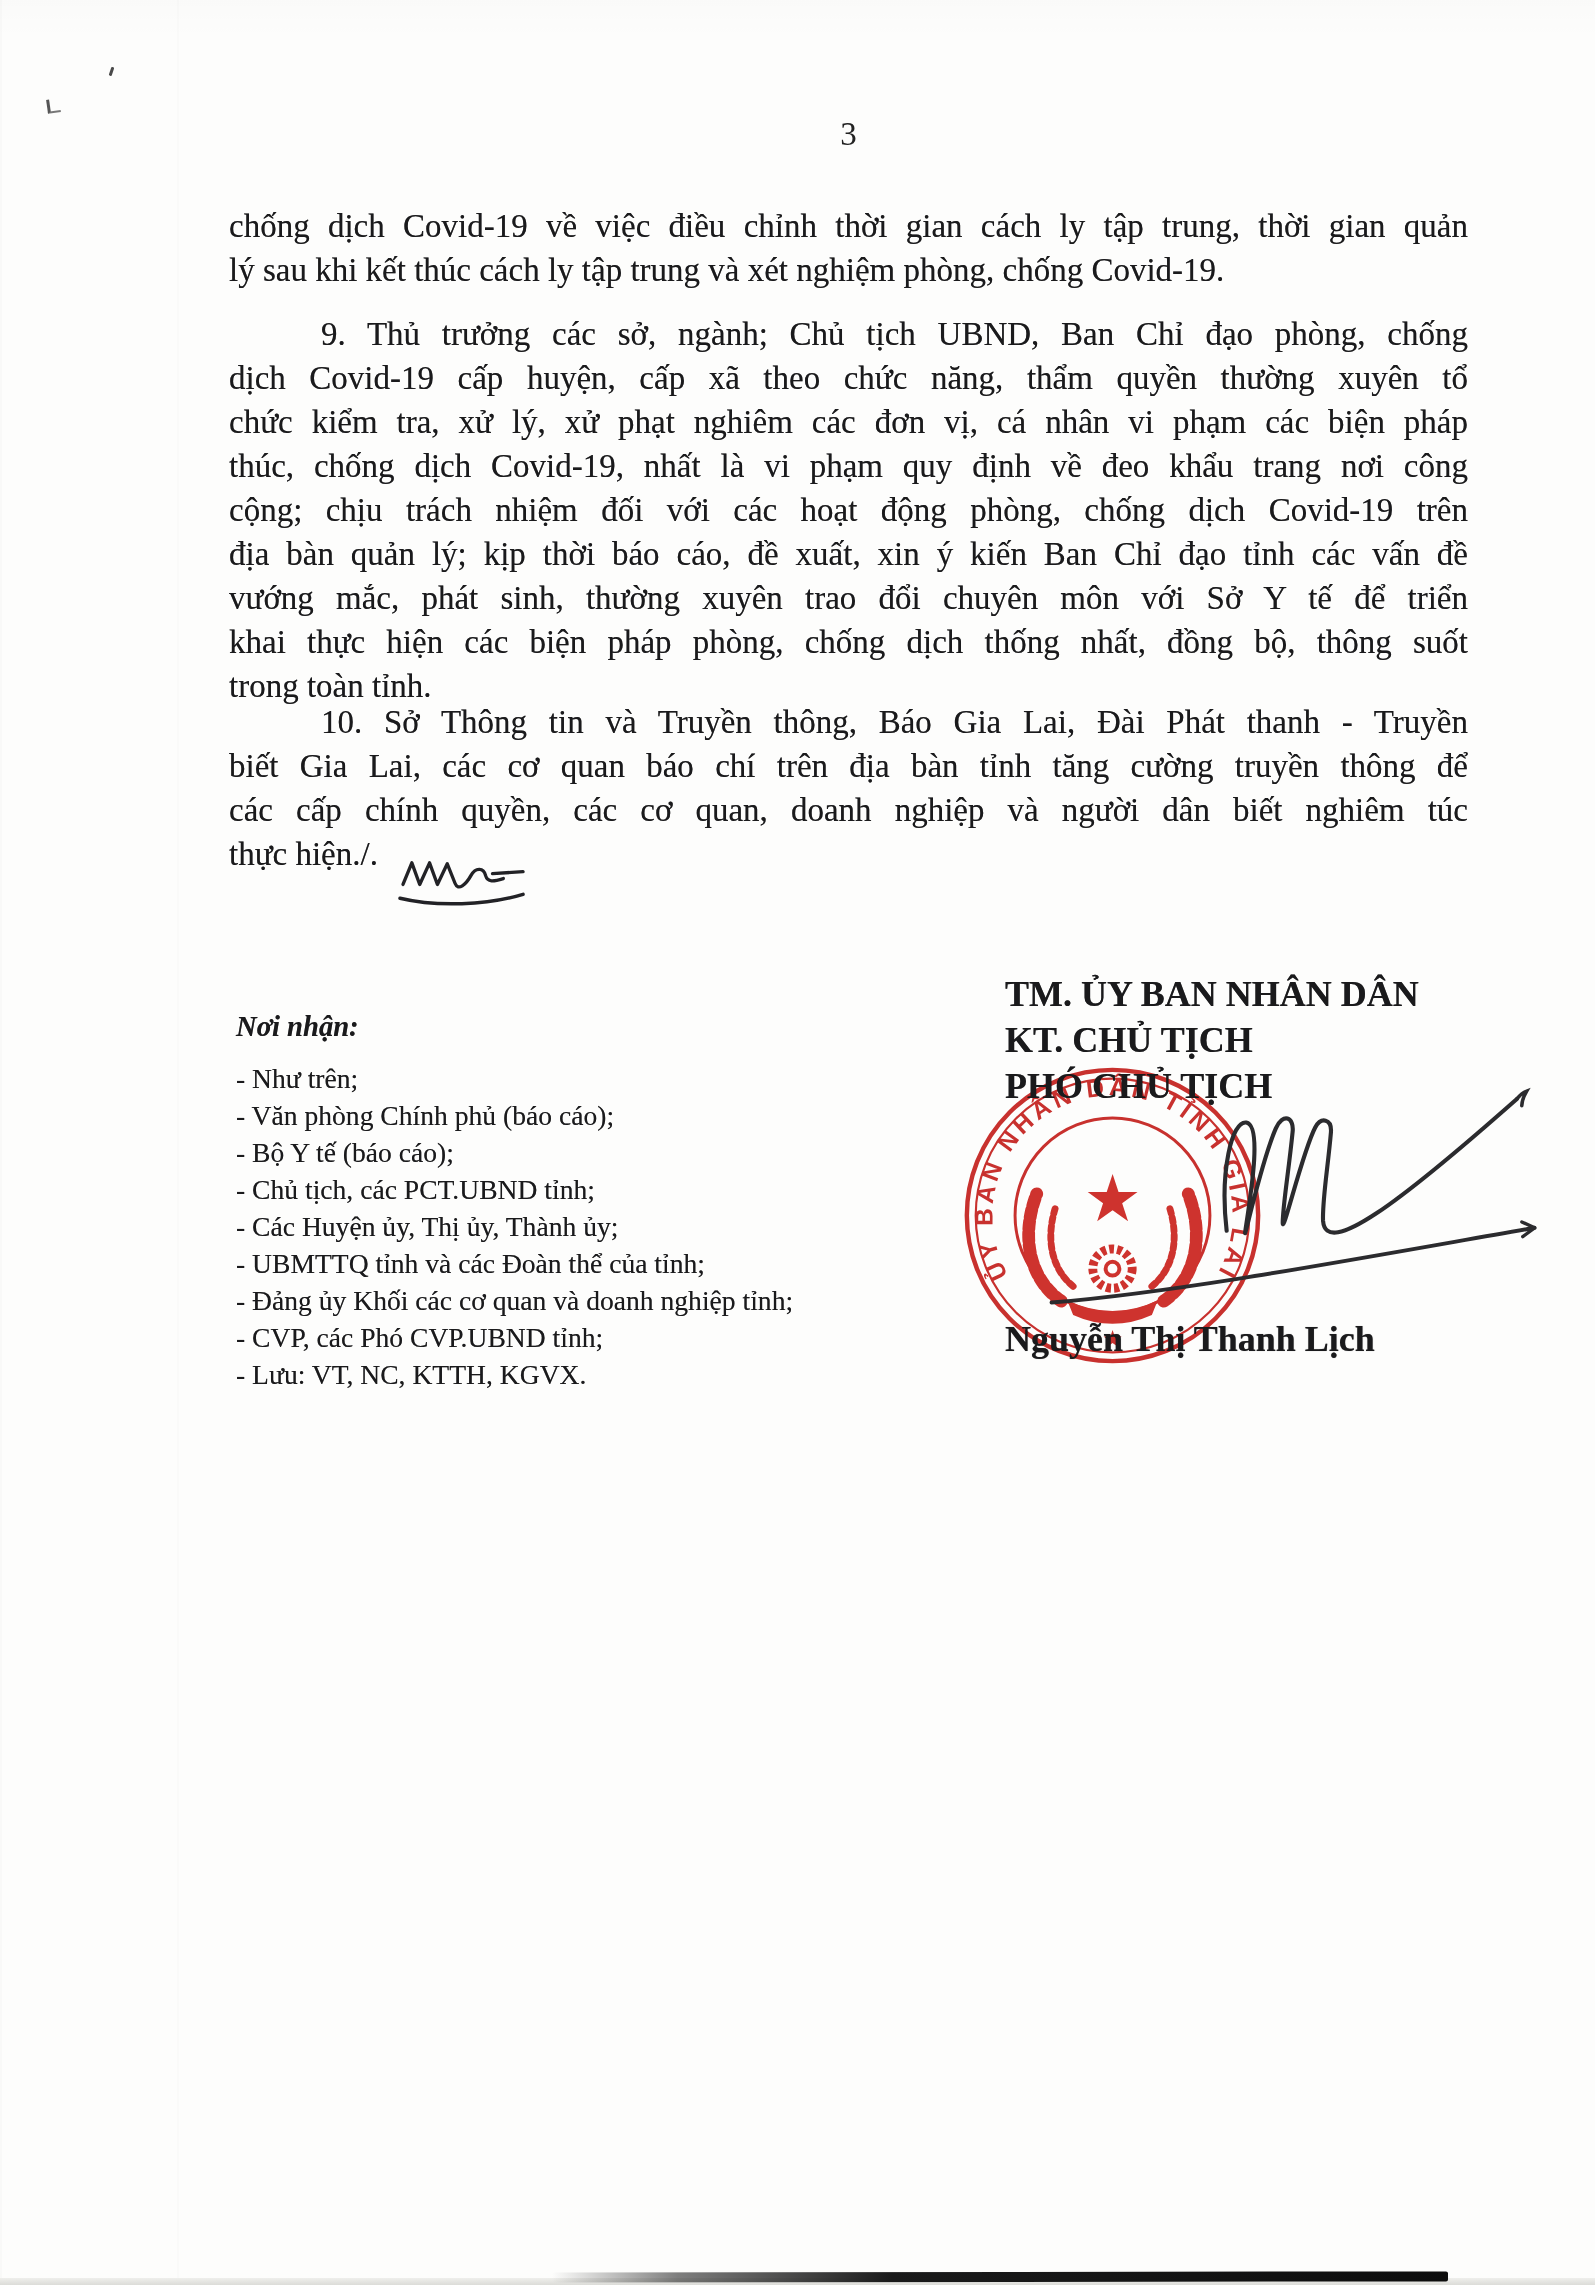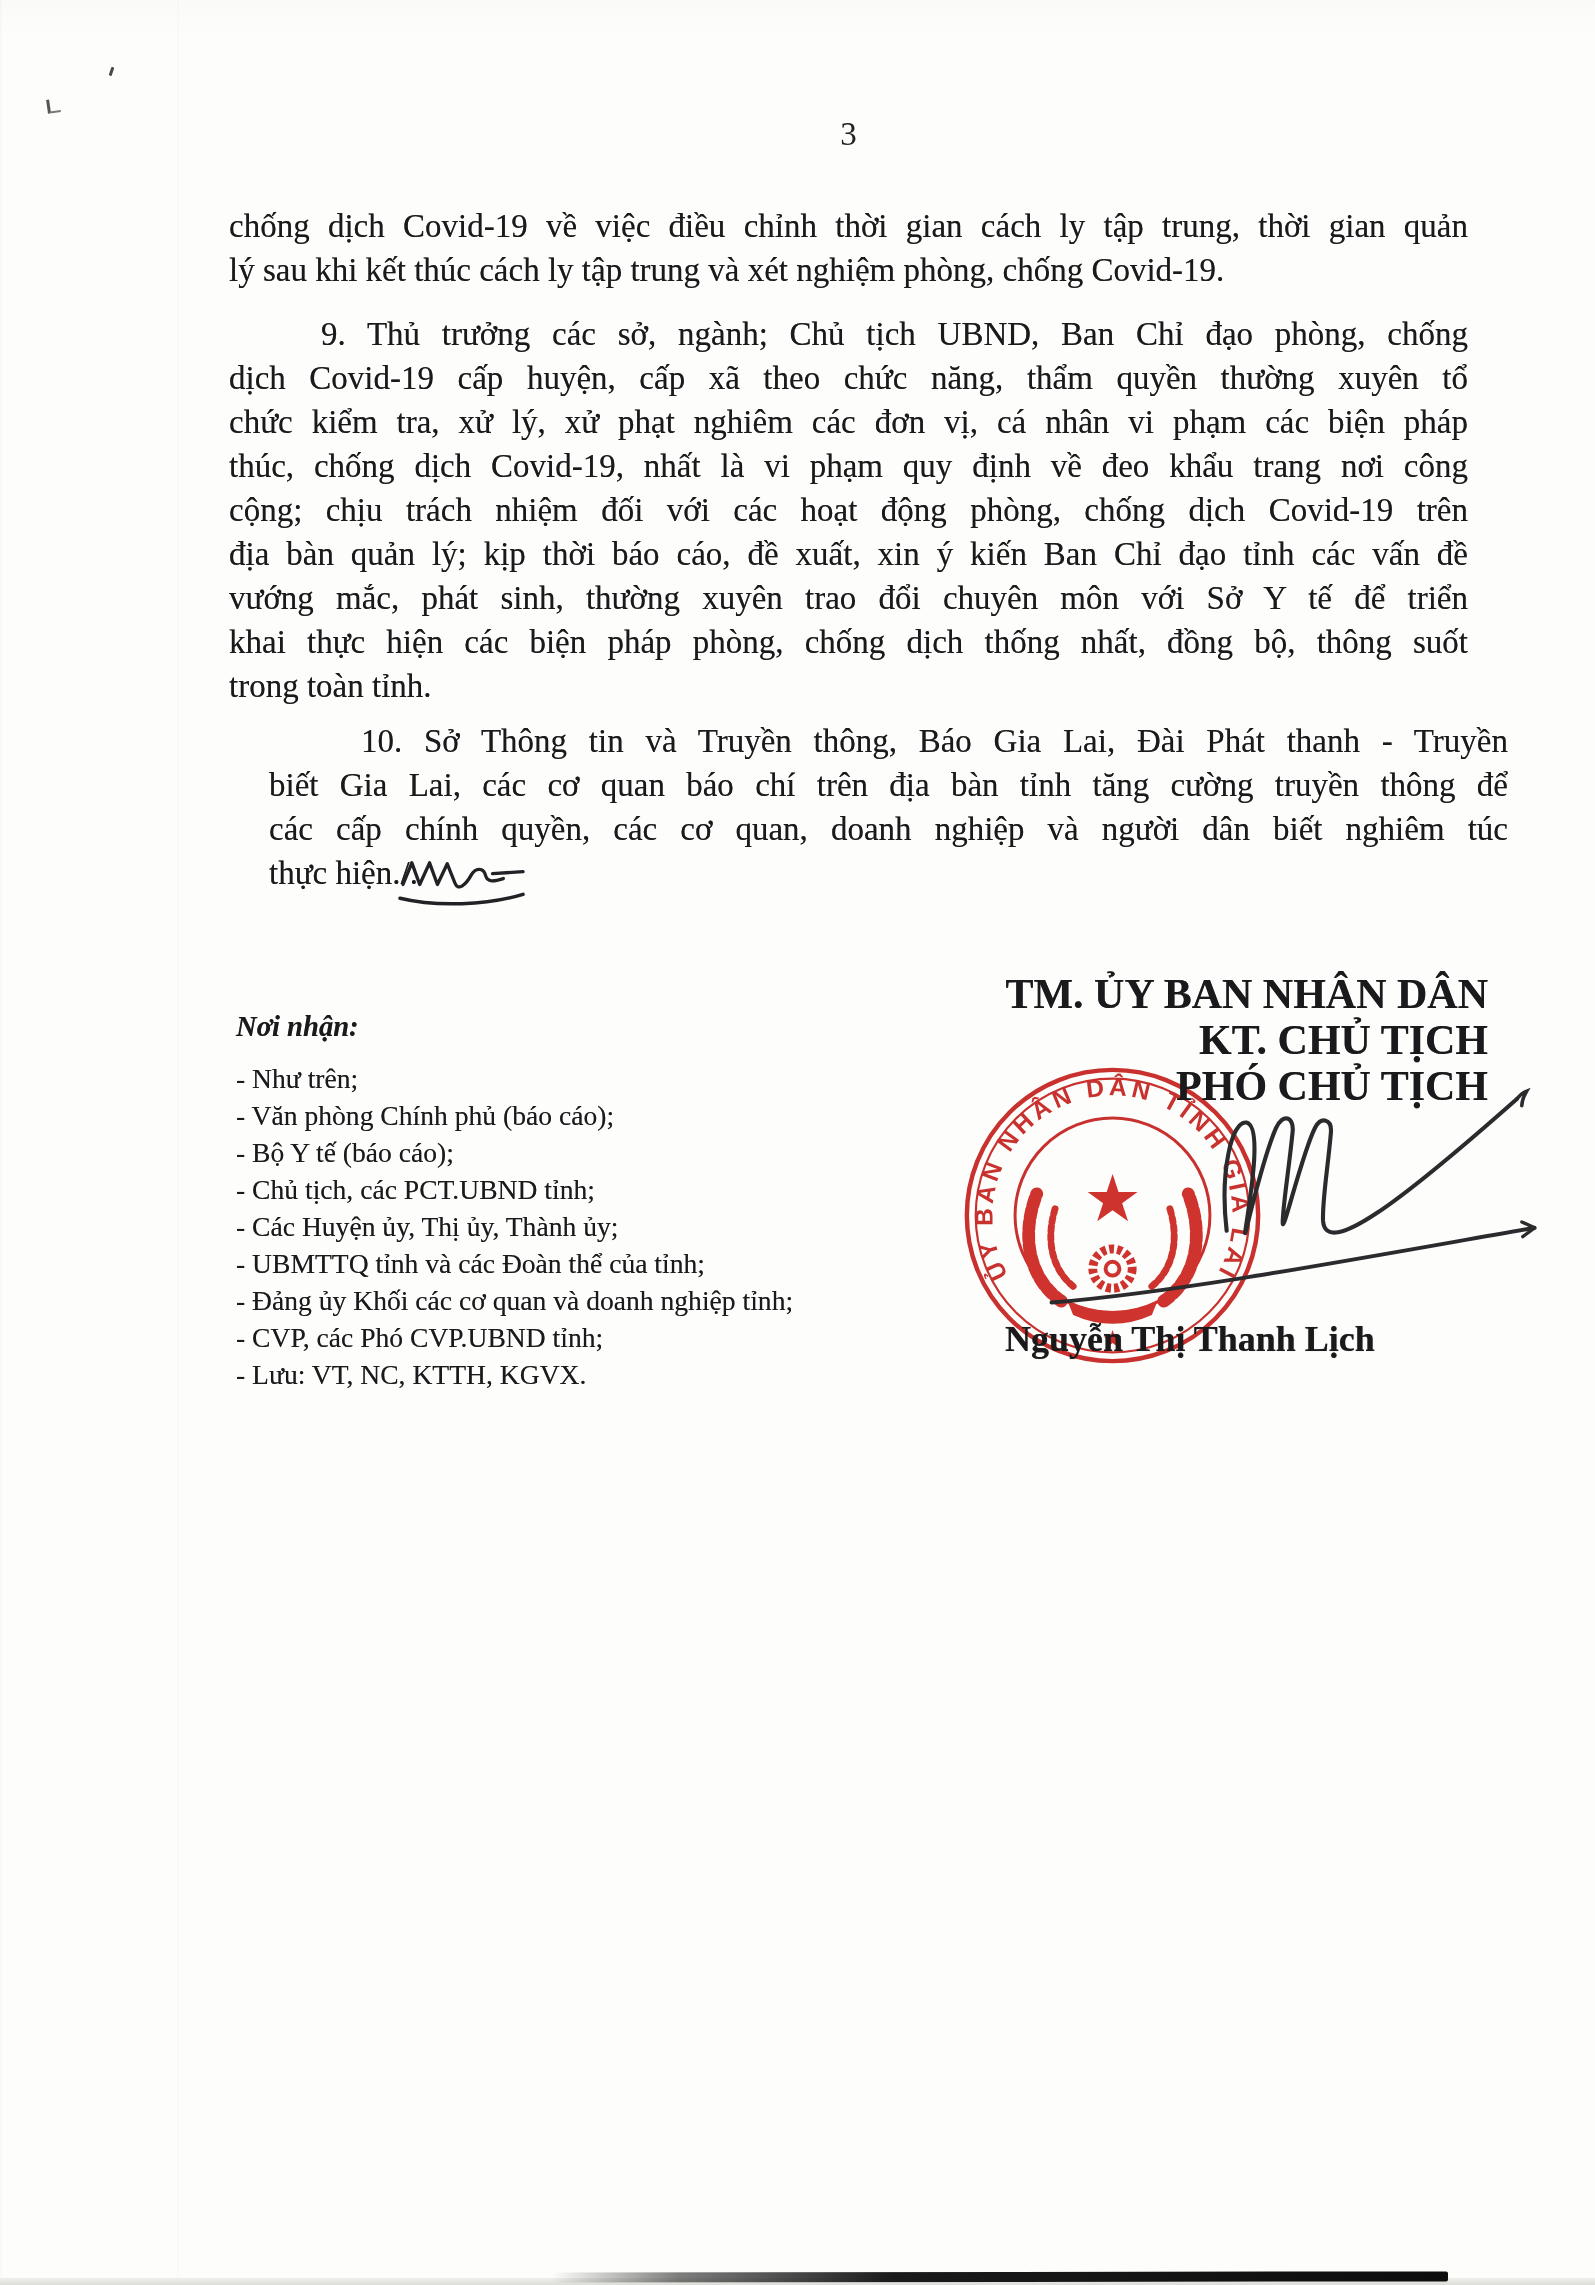--- a/index.html
+++ b/index.html
@@ -26,29 +26,29 @@
   .para{
     position:absolute;left:229px;width:1239px;
     font-size:33px;line-height:44px;
     text-shadow:0 0 0.6px rgba(10,10,10,.55);
   }
   .line{text-align:justify;text-align-last:justify;white-space:nowrap;}
   .line.last{text-align-last:left;}
   .line.indent{text-indent:92px;}
   #para-1{top:204px;}
   #para-2{top:312px;}
-  #para-3{top:719px;margin-left:40px;}
+  #para-3{top:700px;}
 
   
   .squiggle{position:absolute;left:397px;top:853px;z-index:4;}
 
   
   .sign-block{
     position:absolute;left:1005px;top:971px;width:483px;
-    text-align:right;font-weight:700;font-size:42px;line-height:46px;
+    text-align:left;font-weight:700;font-size:36px;line-height:46px;
     z-index:3;text-shadow:0 0 0.6px rgba(10,10,10,.6);
   }
   .signer-name{
     position:absolute;left:1005px;top:1318px;width:483px;
     text-align:left;font-weight:700;font-size:36px;
     z-index:3;text-shadow:0 0 0.7px rgba(10,10,10,.6);
   }
 
   
   .recipients{position:absolute;left:236px;top:1007px;width:630px;}

